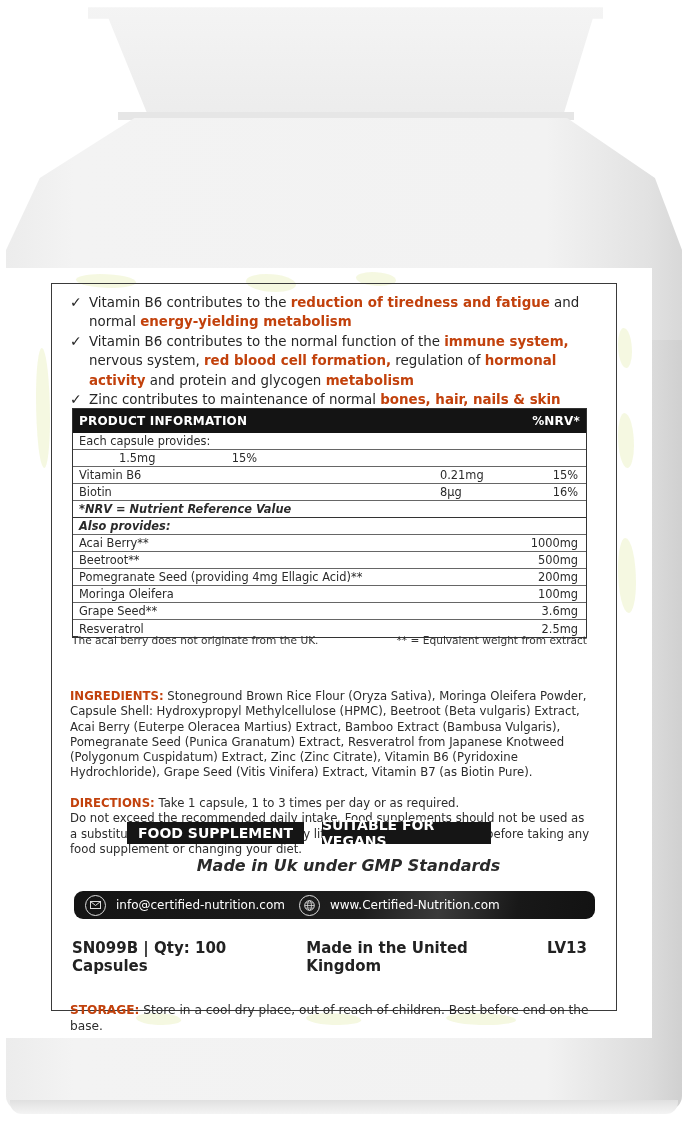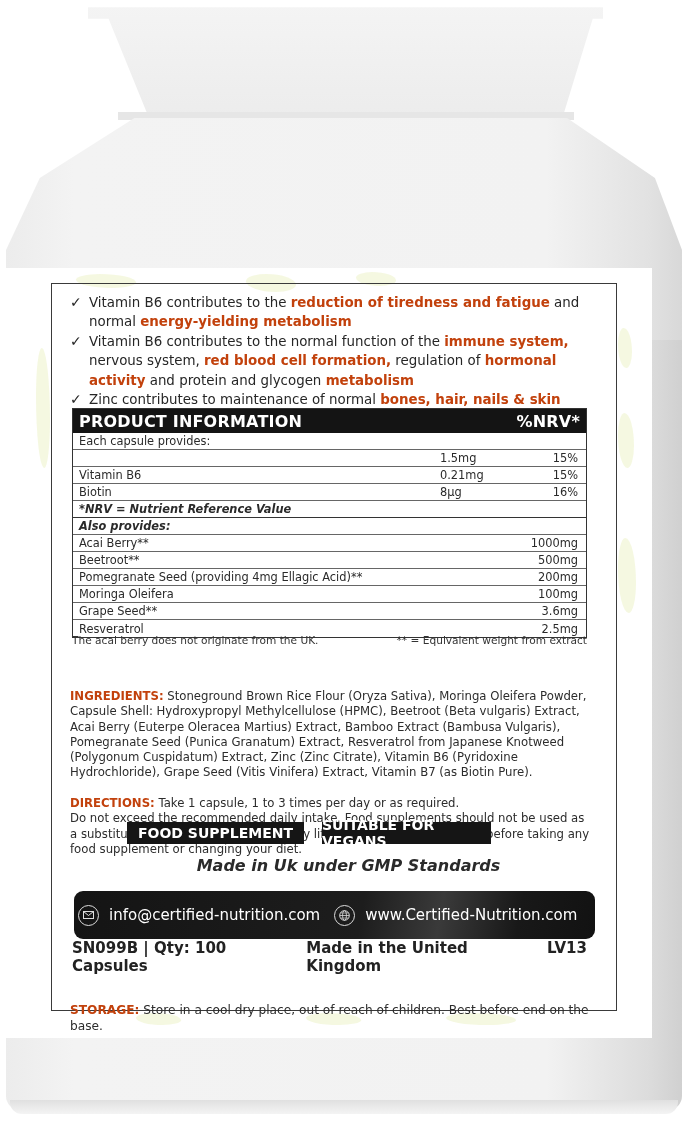--- a/index.html
+++ b/index.html
@@ -43,44 +43,44 @@
     position: absolute; left: 51px; top: 283px; width: 566px; height: 728px;
     border: 1.5px solid #3a3a3a; background: transparent;
   }
 
   .claims { position: absolute; left: 70px; top: 293px; width: 525px; font-size: 13.4px; line-height: 19.4px; color: #262626; }
   .claim { position: relative; padding-left: 19px; }
   .check { position: absolute; left: 0; top: 0; font-size: 14px; }
   b { font-weight: bold; color: #c2410c; }
 
   .table { position: absolute; left: 72px; top: 408px; width: 515px; border: 1px solid #333; }
-  .thead { background: #141414; color: #fff; height: 24px; display: flex; justify-content: space-between; align-items: center; padding: 0 6px; font-size: 16px; font-weight: bold; letter-spacing: .2px; }
-  .trow { display: flex; height: 17px; align-items: center; font-size: 11.4px; padding: 0 8px 0 6px; border-bottom: 1px solid #666; color: #2a2a2a; justify-content: flex-end; }
+  .thead { background: #141414; color: #fff; height: 24px; display: flex; justify-content: space-between; align-items: center; padding: 0 6px; font-size: 12px; font-weight: bold; letter-spacing: .2px; }
+  .trow { display: flex; height: 17px; align-items: center; font-size: 11.4px; padding: 0 8px 0 6px; border-bottom: 1px solid #666; color: #2a2a2a; }
   .trow.noline { border-bottom: none; }
   .trow.thick { border-bottom: 1.5px solid #333; }
   .c1 { flex: 1; }
   .c2 { width: 98px; margin-left: 40px; }
   .c3 { width: 40px; text-align: right; }
   .cv { text-align: right; width: 120px; }
   .it { font-style: italic; font-weight: bold; }
 
   .footnotes { position: absolute; left: 72px; top: 634px; width: 515px; display: flex; justify-content: space-between; font-size: 10.6px; color: #333; }
 
   .para { position: absolute; left: 70px; width: 525px; font-size: 11.7px; line-height: 15.3px; color: #2c2c2c; margin-top: 38px; }
 
   .badges { position: absolute; top: 822px; left: 127px; display: flex; gap: 18px; }
   .badge { background: #151515; color: #fff; font-weight: bold; font-size: 14px; height: 22px; display: flex; align-items: center; justify-content: center; }
   .badge.b1 { width: 177px; }
   .badge.b2 { width: 169px; }
 
   .gmp { position: absolute; top: 856px; left: 0; width: 687px; text-align: center; font-size: 16px; font-weight: bold; color: #2a2a2a; padding-left: 10px; font-style: italic; }
 
-  .contact { position: absolute; left: 74px; top: 891px; width: 521px; height: 48px; border-radius: 9px;
+  .contact { position: absolute; left: 74px; top: 891px; width: 521px; height: 28px; border-radius: 9px;
     background: linear-gradient(100deg, #141414 0%, #1d1d1d 55%, #3a3a3a 70%, #181818 85%, #121212 100%);
-    display: flex; align-items: center; padding-left: 4px; color: #fff; font-size: 15px; }
+    display: flex; align-items: center; padding-left: 11px; color: #fff; font-size: 12px; }
   .cicon { width: 21px; height: 21px; border: 1.5px solid #ddd; border-radius: 50%; display: inline-flex; align-items: center; justify-content: center; margin-right: 10px; font-size: 11px; color: #ddd; }
   .citem { display: flex; align-items: center; }
   .citem + .citem { margin-left: 14px; }
 
   .skuline { position: absolute; top: 939px; left: 72px; width: 515px; display: flex; justify-content: space-between; font-weight: bold; font-size: 15px; color: #222; }
 </style>
 </head>
 <body>
 
 <div class="cap"></div>

